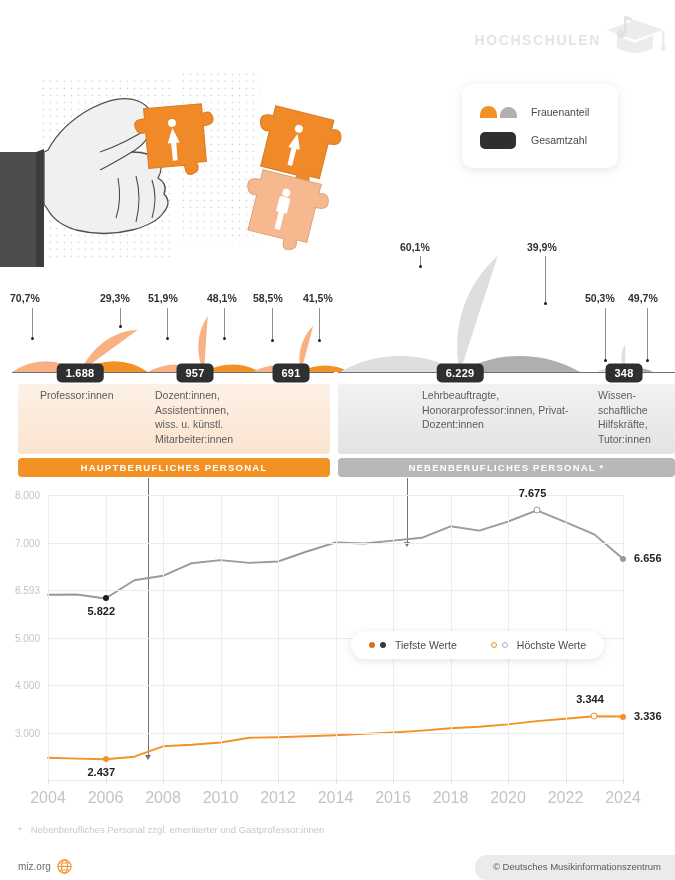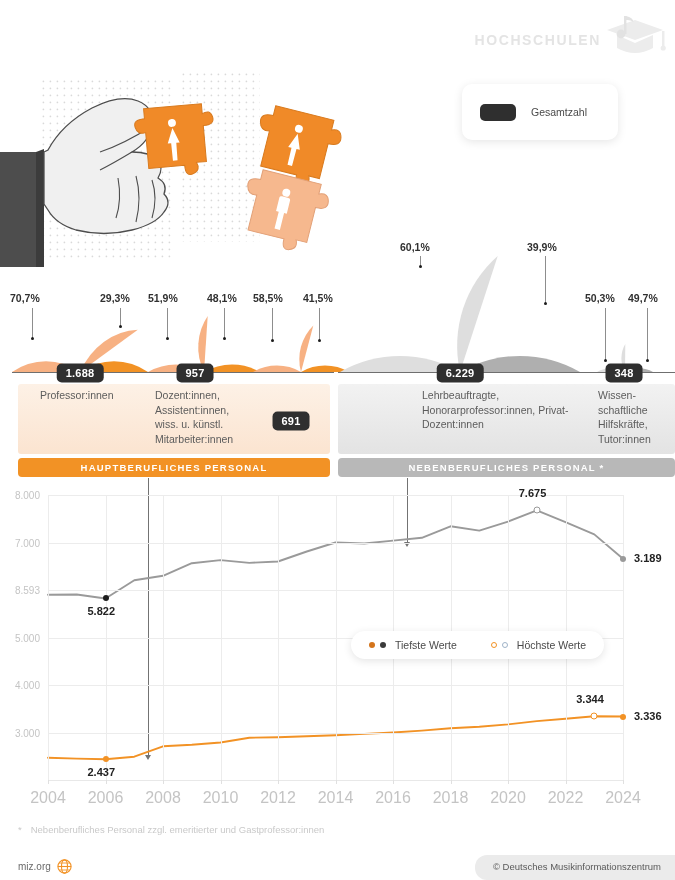--- a/index.html
+++ b/index.html
@@ -218,20 +218,27 @@
     <g fill="#ffffff" transform="translate(268,138) scale(0.92)">
       <circle cx="11" cy="5" r="4.3"></circle>
       <path d="M5 12 Q5 10 7.5 10 L14.5 10 Q17 10 17 12 L17 27 L14 27 L14 46 L8 46 L8 27 L5 27 Z"></path>
     </g>
   </g>
 </svg>
 
 <div class="legend-card">
   <div class="legend-row">
     <span class="legend-swatch">
+      <i class="half lg-o"></i>
+        <i class="half lg-g"></i>
+    </span>
+    <span class="legend-text">Frauenanteil</span>
+  </div>
+  <div class="legend-row">
+    <span class="legend-swatch">
       <i class="pill-black"></i>
     </span>
     <span class="legend-text">Gesamtzahl</span>
   </div>
 </div>
 
 <div class="semis">
 
   <div class="grad-box grad-orange" style="left:18px; top:148px; width:312px; height:70px;"></div>
   <div class="grad-box grad-gray" style="left:338px; top:148px; width:337px; height:70px;"></div>
@@ -278,21 +285,21 @@
       <path d="M48 48 A48 48 0 0 0 0 48 L48 48 Z" fill="#F7B183"></path>
       <path d="M48 48 A48 48 0 0 1 60.3 1.4 L48 48 Z" fill="#F7B183"></path>
     </svg>
   </div>
   <div class="pct" style="left:253px; top:56px;">58,5%</div>
   <div class="leader" style="left:272px; top:72px; height:32px;"></div>
   <div class="leaderdot" style="left:271px; top:103px;"></div>
   <div class="pct" style="left:303px; top:56px;">41,5%</div>
   <div class="leader" style="left:319px; top:72px; height:32px;"></div>
   <div class="leaderdot" style="left:318px; top:103px;"></div>
-  <div class="count-pill" style="left:291px; top:137px;margin-top:48px;">691</div>
+  <div class="count-pill" style="left:291px; top:137px;">691</div>
 
   <div class="semi" style="left:340px; top:16px; width:240px; height:120px;">
     <svg viewBox="0 0 240 120" width="240" height="120" preserveAspectRatio="none">
       <path d="M120 120 A120 120 0 0 1 240 120 L120 120 Z" fill="#AFAFAF"></path>
       <path d="M120 120 A120 120 0 0 0 0 120 L120 120 Z" fill="#DEDEDE"></path>
       <path d="M120 120 A120 120 0 0 1 157.7 4 L120 120 Z" fill="#DEDEDE"></path>
     </svg>
   </div>
   <div class="pct" style="left:400px; top:5px;">60,1%</div>
   <div class="leader" style="left:420px; top:20px; height:10px;"></div>
@@ -378,21 +385,21 @@
       <div class="xtick" style="left: 517.5px;"></div>
       <div class="xlab" style="left: 517.5px;">2022</div>
       <div class="gl-v" style="left: 575px;"></div>
       <div class="xtick" style="left: 575px;"></div>
       <div class="xlab" style="left: 575px;">2024</div>
       <div class="dot filled-dark" style="left: 57.5px; top: 103.455px;"></div>
       <div class="dlabel" style="left: 39.5px; top: 110.455px;">5.822</div>
       <div class="dot hollow-gray" style="left: 488.75px; top: 15.4375px;"></div>
       <div class="dlabel" style="left: 470.75px; top: -7.5625px;">7.675</div>
       <div class="dot" style="background: rgb(154, 154, 154); left: 575px; top: 63.84px;"></div>
-      <div class="dlabel" style="left: 586px; top: 56.84px;">3.189</div>
+      <div class="dlabel" style="left: 586px; top: 56.84px;">6.656</div>
       <div class="dot filled-orange" style="left: 57.5px; top: 264.243px;"></div>
       <div class="dlabel" style="left: 39.5px; top: 271.243px;">2.437</div>
       <div class="dot hollow-orange" style="left: 546.25px; top: 221.16px;"></div>
       <div class="dlabel" style="left: 528.25px; top: 198.16px;">3.344</div>
       <div class="dot filled-orange" style="left: 575px; top: 221.54px;"></div>
       <div class="dlabel" style="left: 586px; top: 214.54px;">3.336</div>
     </div>
 </div>
 
 <div class="chart-legend">

